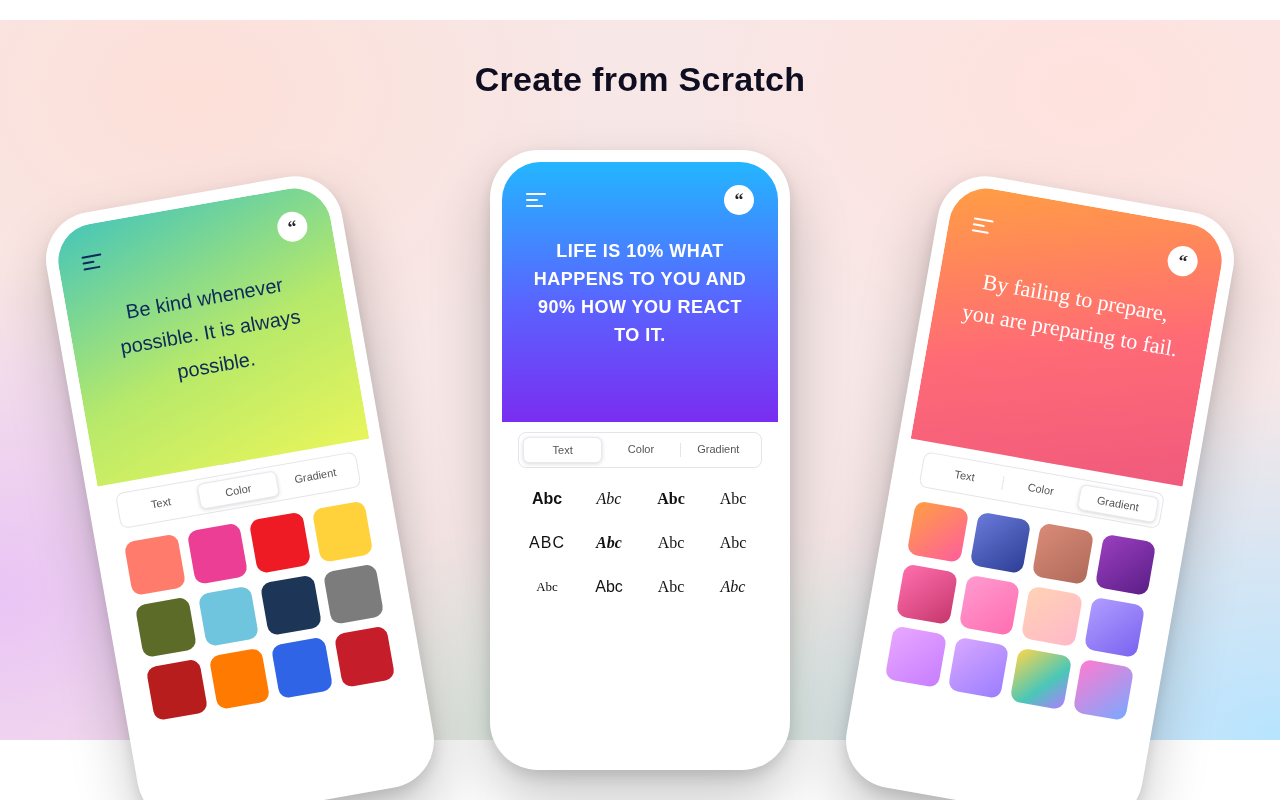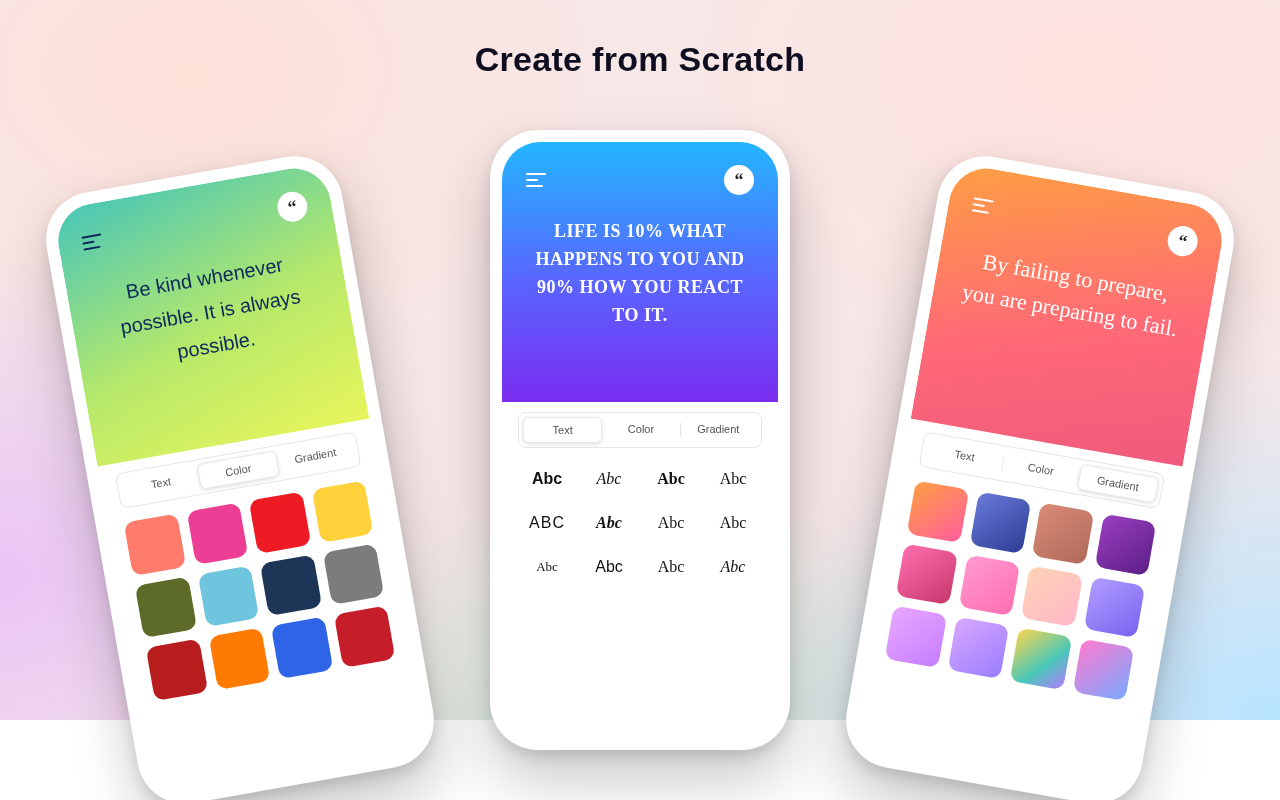--- a/index.html
+++ b/index.html
@@ -7,20 +7,21 @@
   .stage {
     width: 1280px; height: 720px;
     background:
       radial-gradient(ellipse 700px 500px at 15% 10%,  #fde0d8 0%, rgba(253,224,216,0) 60%),
       radial-gradient(ellipse 700px 500px at 85% 10%,  #ffe2de 0%, rgba(255,226,222,0) 60%),
       radial-gradient(ellipse 700px 600px at 0% 80%,   #e9c4f5 0%, rgba(233,196,245,0) 55%),
       radial-gradient(ellipse 900px 600px at 100% 100%, #b7e4ff 0%, rgba(183,228,255,0) 60%),
       radial-gradient(ellipse 600px 400px at 50% 100%,  #d5f1e4 0%, rgba(213,241,228,0) 60%),
       #f7e7e7;
     position: relative;
+    margin-top: 20px;
   }
   .title {
     position: absolute; top: 40px; left: 0; right: 0;
     text-align: center; font-size: 34px; font-weight: 600; color: #0e0e20;
     letter-spacing: .3px;
   }
   .phone {
     position: absolute; width: 300px; height: 620px;
     border-radius: 48px; background: #fff;
     box-shadow: 0 30px 60px rgba(0,0,0,.22), 0 6px 14px rgba(0,0,0,.12);
@@ -54,21 +55,21 @@
   
   #phone-left  { left: 90px;  top: 170px; transform: rotate(-10deg); }
   #phone-mid   { left: 490px; top: 130px; }
   #phone-right { left: 890px; top: 170px; transform: rotate(10deg); }
   
   .hero.g-left  { background: linear-gradient(160deg,#47c6b8 0%, #b7e96a 55%, #e7f55b 100%); }
   .hero.g-mid   { background: linear-gradient(180deg,#23b6ff 0%, #5a63ff 55%, #7a2df0 100%); }
   .hero.g-right { background: linear-gradient(165deg,#ff9f43 0%, #ff6a76 55%, #f05a7d 100%); }
   
   .q-left  { color:#0d2a5a; font-size:20px; line-height:1.7; font-weight:500; }
-  .q-mid   { color:#fff; font-size:18px; font-weight:800; text-transform:uppercase; line-height:1.55; letter-spacing:.5px;font-family:Liberation Serif, serif;}
+  .q-mid   { color:#fff; font-size:18px; font-weight:800; text-transform:uppercase; line-height:1.55; letter-spacing:.5px;}
   .q-right { color:#fff; font-size:22px; font-family:"Brush Script MT","Segoe Script",cursive; line-height:1.5;}
   .burger.dark span{background:#0d2a5a;}
 </style>
 </head>
 <body>
 
 <div class="stage">
   <div class="title">Create from Scratch</div>
 
   <div class="phone" id="phone-left">

